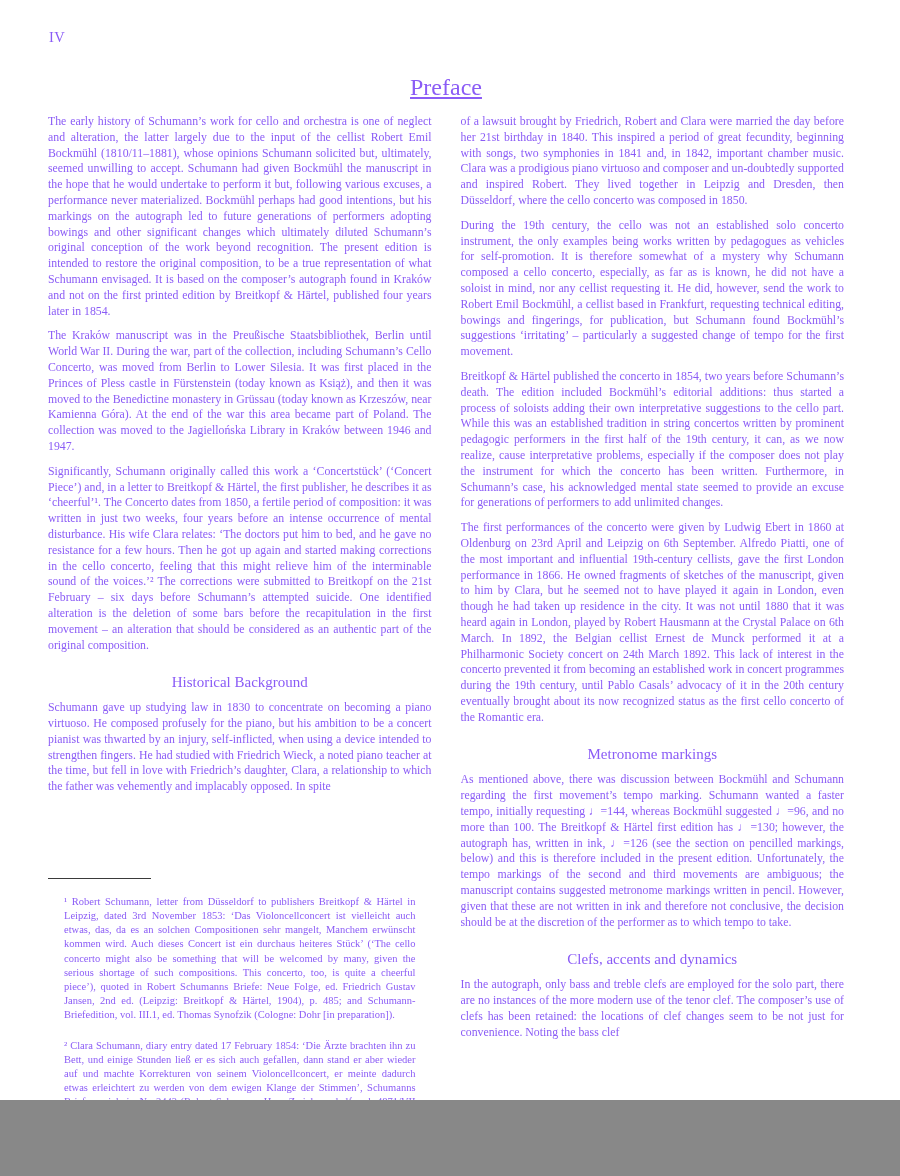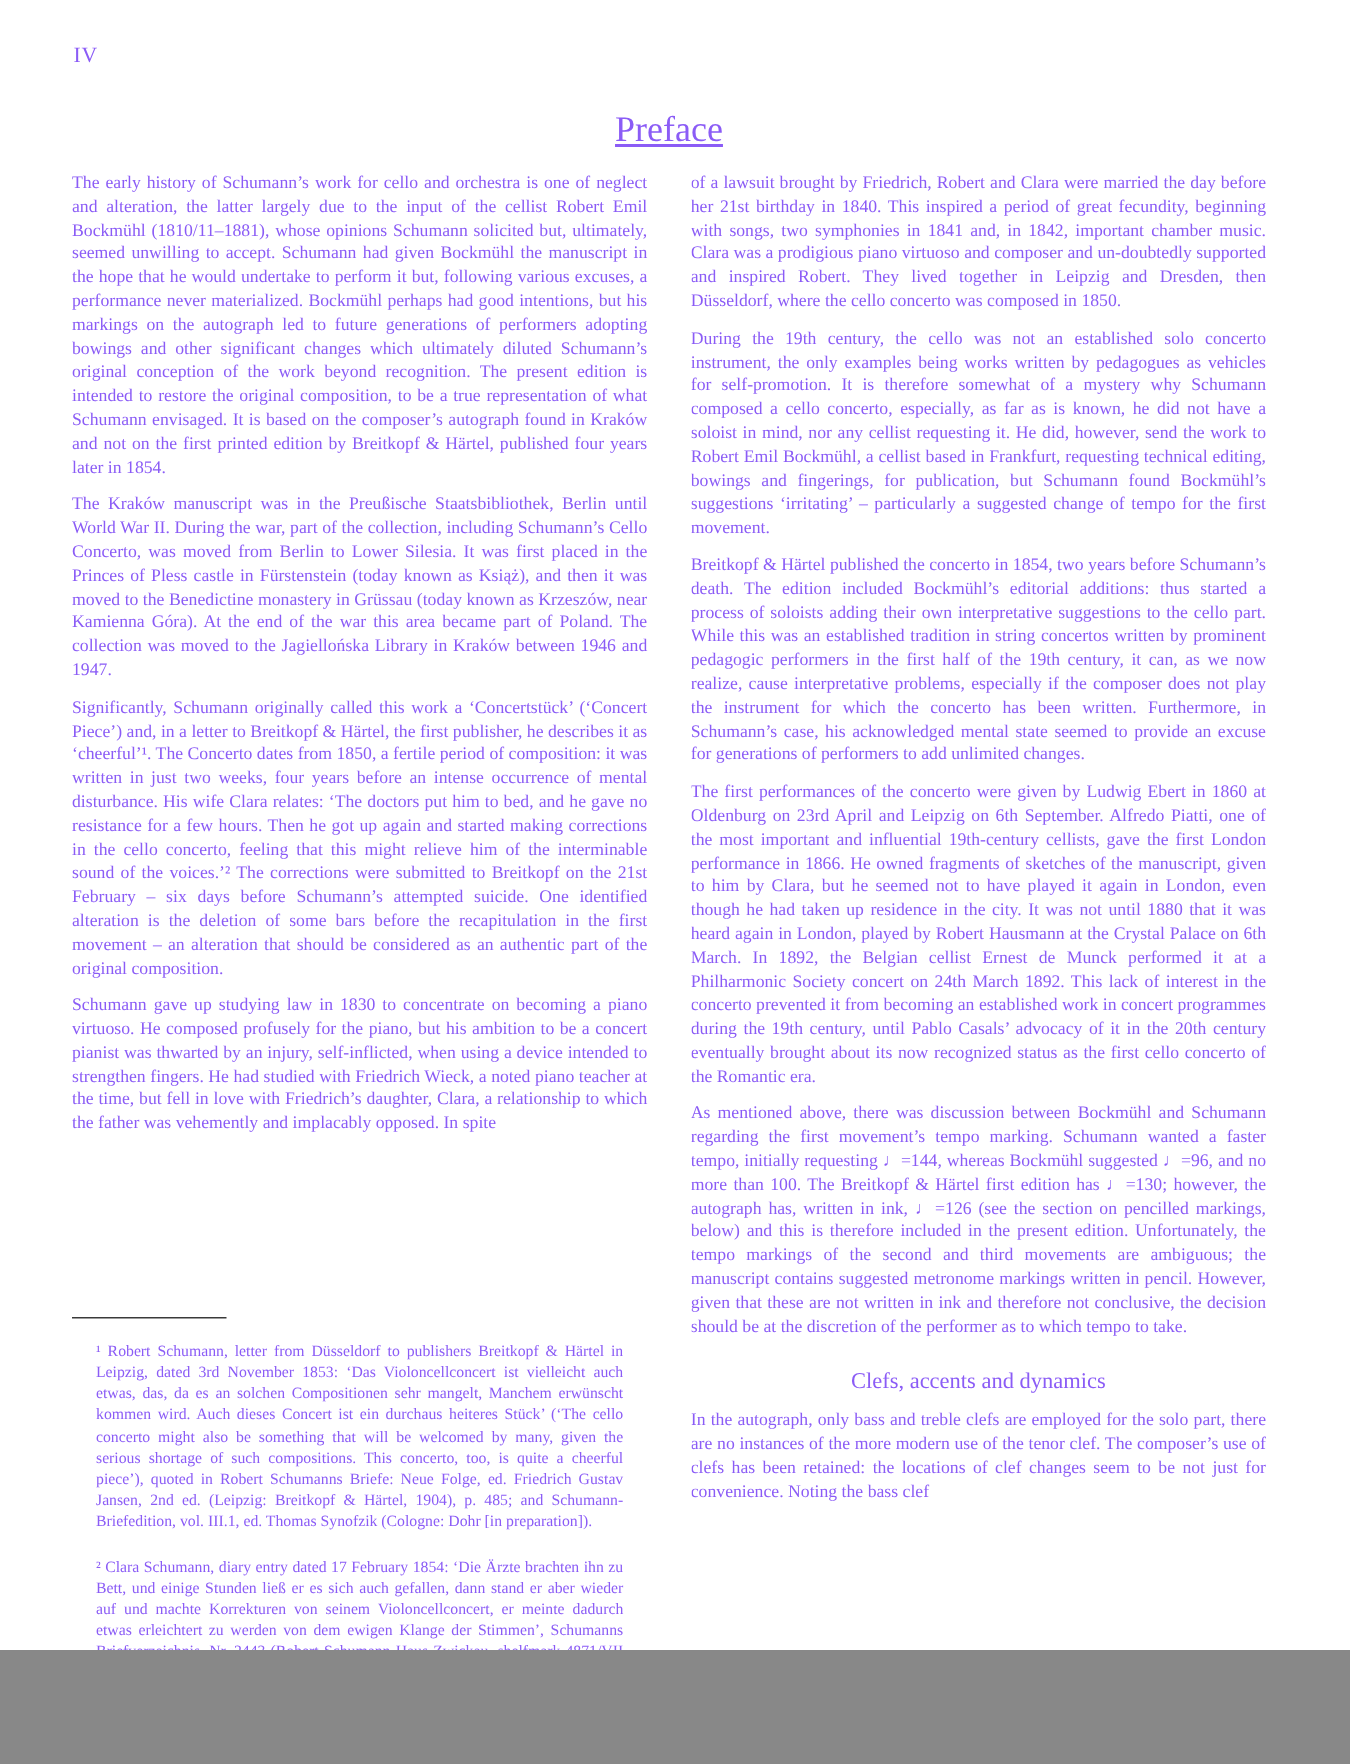--- a/index.html
+++ b/index.html
@@ -76,33 +76,35 @@
   <div class="page-number">IV</div>
 
   <h1 class="page-title">Preface</h1>
 
   <div class="columns">
 
     <div class="col">
       <p>The early history of Schumann’s work for cello and orchestra is one of neglect and alteration, the latter largely due to the input of the cellist Robert Emil Bockmühl (1810/11–1881), whose opinions Schumann solicited but, ultimately, seemed unwilling to accept. Schumann had given Bockmühl the manuscript in the hope that he would undertake to perform it but, following various excuses, a performance never materialized. Bockmühl perhaps had good intentions, but his markings on the autograph led to future generations of performers adopting bowings and other significant changes which ultimately diluted Schumann’s original conception of the work beyond recognition. The present edition is intended to restore the original composition, to be a true representation of what Schumann envisaged. It is based on the composer’s autograph found in Kraków and not on the first printed edition by Breitkopf &amp; Härtel, published four years later in 1854.</p>
       <p>The Kraków manuscript was in the Preußische Staatsbibliothek, Berlin until World War II. During the war, part of the collection, including Schumann’s Cello Concerto, was moved from Berlin to Lower Silesia. It was first placed in the Princes of Pless castle in Fürstenstein (today known as Książ), and then it was moved to the Benedictine monastery in Grüssau (today known as Krzeszów, near Kamienna Góra). At the end of the war this area became part of Poland. The collection was moved to the Jagiellońska Library in Kraków between 1946 and 1947.</p>
       <p>Significantly, Schumann originally called this work a ‘Concertstück’ (‘Concert Piece’) and, in a letter to Breitkopf &amp; Härtel, the first publisher, he describes it as ‘cheerful’¹. The Concerto dates from 1850, a fertile period of composition: it was written in just two weeks, four years before an intense occurrence of mental disturbance. His wife Clara relates: ‘The doctors put him to bed, and he gave no resistance for a few hours. Then he got up again and started making corrections in the cello concerto, feeling that this might relieve him of the interminable sound of the voices.’² The corrections were submitted to Breitkopf on the 21st February – six days before Schumann’s attempted suicide. One identified alteration is the deletion of some bars before the recapitulation in the first movement – an alteration that should be considered as an authentic part of the original composition.</p>
+      <h2 class="section-heading">Historical Background</h2>
       <p>Schumann gave up studying law in 1830 to concentrate on becoming a piano virtuoso. He composed profusely for the piano, but his ambition to be a concert pianist was thwarted by an injury, self-inflicted, when using a device intended to strengthen fingers. He had studied with Friedrich Wieck, a noted piano teacher at the time, but fell in love with Friedrich’s daughter, Clara, a relationship to which the father was vehemently and implacably opposed. In spite</p>
 
       <div class="footnotes">
         <hr class="footnote-rule">
         <p>¹ Robert Schumann, letter from Düsseldorf to publishers Breitkopf &amp; Härtel in Leipzig, dated 3rd November 1853: ‘Das Violoncellconcert ist vielleicht auch etwas, das, da es an solchen Compositionen sehr mangelt, Manchem erwünscht kommen wird. Auch dieses Concert ist ein durchaus heiteres Stück’ (‘The cello concerto might also be something that will be welcomed by many, given the serious shortage of such compositions. This concerto, too, is quite a cheerful piece’), quoted in Robert Schumanns Briefe: Neue Folge, ed. Friedrich Gustav Jansen, 2nd ed. (Leipzig: Breitkopf &amp; Härtel, 1904), p. 485; and Schumann-Briefedition, vol. III.1, ed. Thomas Synofzik (Cologne: Dohr [in preparation]).</p>
         <p>² Clara Schumann, diary entry dated 17 February 1854: ‘Die Ärzte brachten ihn zu Bett, und einige Stunden ließ er es sich auch gefallen, dann stand er aber wieder auf und machte Korrekturen von seinem Violoncellconcert, er meinte dadurch etwas erleichtert zu werden von dem ewigen Klange der Stimmen’, Schumanns Briefverzeichnis, Nr. 2443 (Robert-Schumann-Haus Zwickau, shelfmark 4871/VII C,10), accessed online at https://digital.slub-dresden.de/id1691429864 on 19/08/2020.</p>
       </div>
     </div>
 
     <div class="col">
       <p>of a lawsuit brought by Friedrich, Robert and Clara were married the day before her 21st birthday in 1840. This inspired a period of great fecundity, beginning with songs, two symphonies in 1841 and, in 1842, important chamber music. Clara was a prodigious piano virtuoso and composer and un-doubtedly supported and inspired Robert. They lived together in Leipzig and Dresden, then Düsseldorf, where the cello concerto was composed in 1850.</p>
       <p>During the 19th century, the cello was not an established solo concerto instrument, the only examples being works written by pedagogues as vehicles for self-promotion. It is therefore somewhat of a mystery why Schumann composed a cello concerto, especially, as far as is known, he did not have a soloist in mind, nor any cellist requesting it. He did, however, send the work to Robert Emil Bockmühl, a cellist based in Frankfurt, requesting technical editing, bowings and fingerings, for publication, but Schumann found Bockmühl’s suggestions ‘irritating’ – particularly a suggested change of tempo for the first movement.</p>
       <p>Breitkopf &amp; Härtel published the concerto in 1854, two years before Schumann’s death. The edition included Bockmühl’s editorial additions: thus started a process of soloists adding their own interpretative suggestions to the cello part. While this was an established tradition in string concertos written by prominent pedagogic performers in the first half of the 19th century, it can, as we now realize, cause interpretative problems, especially if the composer does not play the instrument for which the concerto has been written. Furthermore, in Schumann’s case, his acknowledged mental state seemed to provide an excuse for generations of performers to add unlimited changes.</p>
       <p>The first performances of the concerto were given by Ludwig Ebert in 1860 at Oldenburg on 23rd April and Leipzig on 6th September. Alfredo Piatti, one of the most important and influential 19th-century cellists, gave the first London performance in 1866. He owned fragments of sketches of the manuscript, given to him by Clara, but he seemed not to have played it again in London, even though he had taken up residence in the city. It was not until 1880 that it was heard again in London, played by Robert Hausmann at the Crystal Palace on 6th March. In 1892, the Belgian cellist Ernest de Munck performed it at a Philharmonic Society concert on 24th March 1892. This lack of interest in the concerto prevented it from becoming an established work in concert programmes during the 19th century, until Pablo Casals’ advocacy of it in the 20th century eventually brought about its now recognized status as the first cello concerto of the Romantic era.</p>
+      <h2 class="section-heading">Metronome markings</h2>
       <p>As mentioned above, there was discussion between Bockmühl and Schumann regarding the first movement’s tempo marking. Schumann wanted a faster tempo, initially requesting ♩=144, whereas Bockmühl suggested ♩=96, and no more than 100. The Breitkopf &amp; Härtel first edition has ♩=130; however, the autograph has, written in ink, ♩=126 (see the section on pencilled markings, below) and this is therefore included in the present edition. Unfortunately, the tempo markings of the second and third movements are ambiguous; the manuscript contains suggested metronome markings written in pencil. However, given that these are not written in ink and therefore not conclusive, the decision should be at the discretion of the performer as to which tempo to take.</p>
       <h2 class="section-heading">Clefs, accents and dynamics</h2>
       <p>In the autograph, only bass and treble clefs are employed for the solo part, there are no instances of the more modern use of the tenor clef. The composer’s use of clefs has been retained: the locations of clef changes seem to be not just for convenience. Noting the bass clef</p>
     </div>
 
   </div>
 </div>
 
 </body></html>

